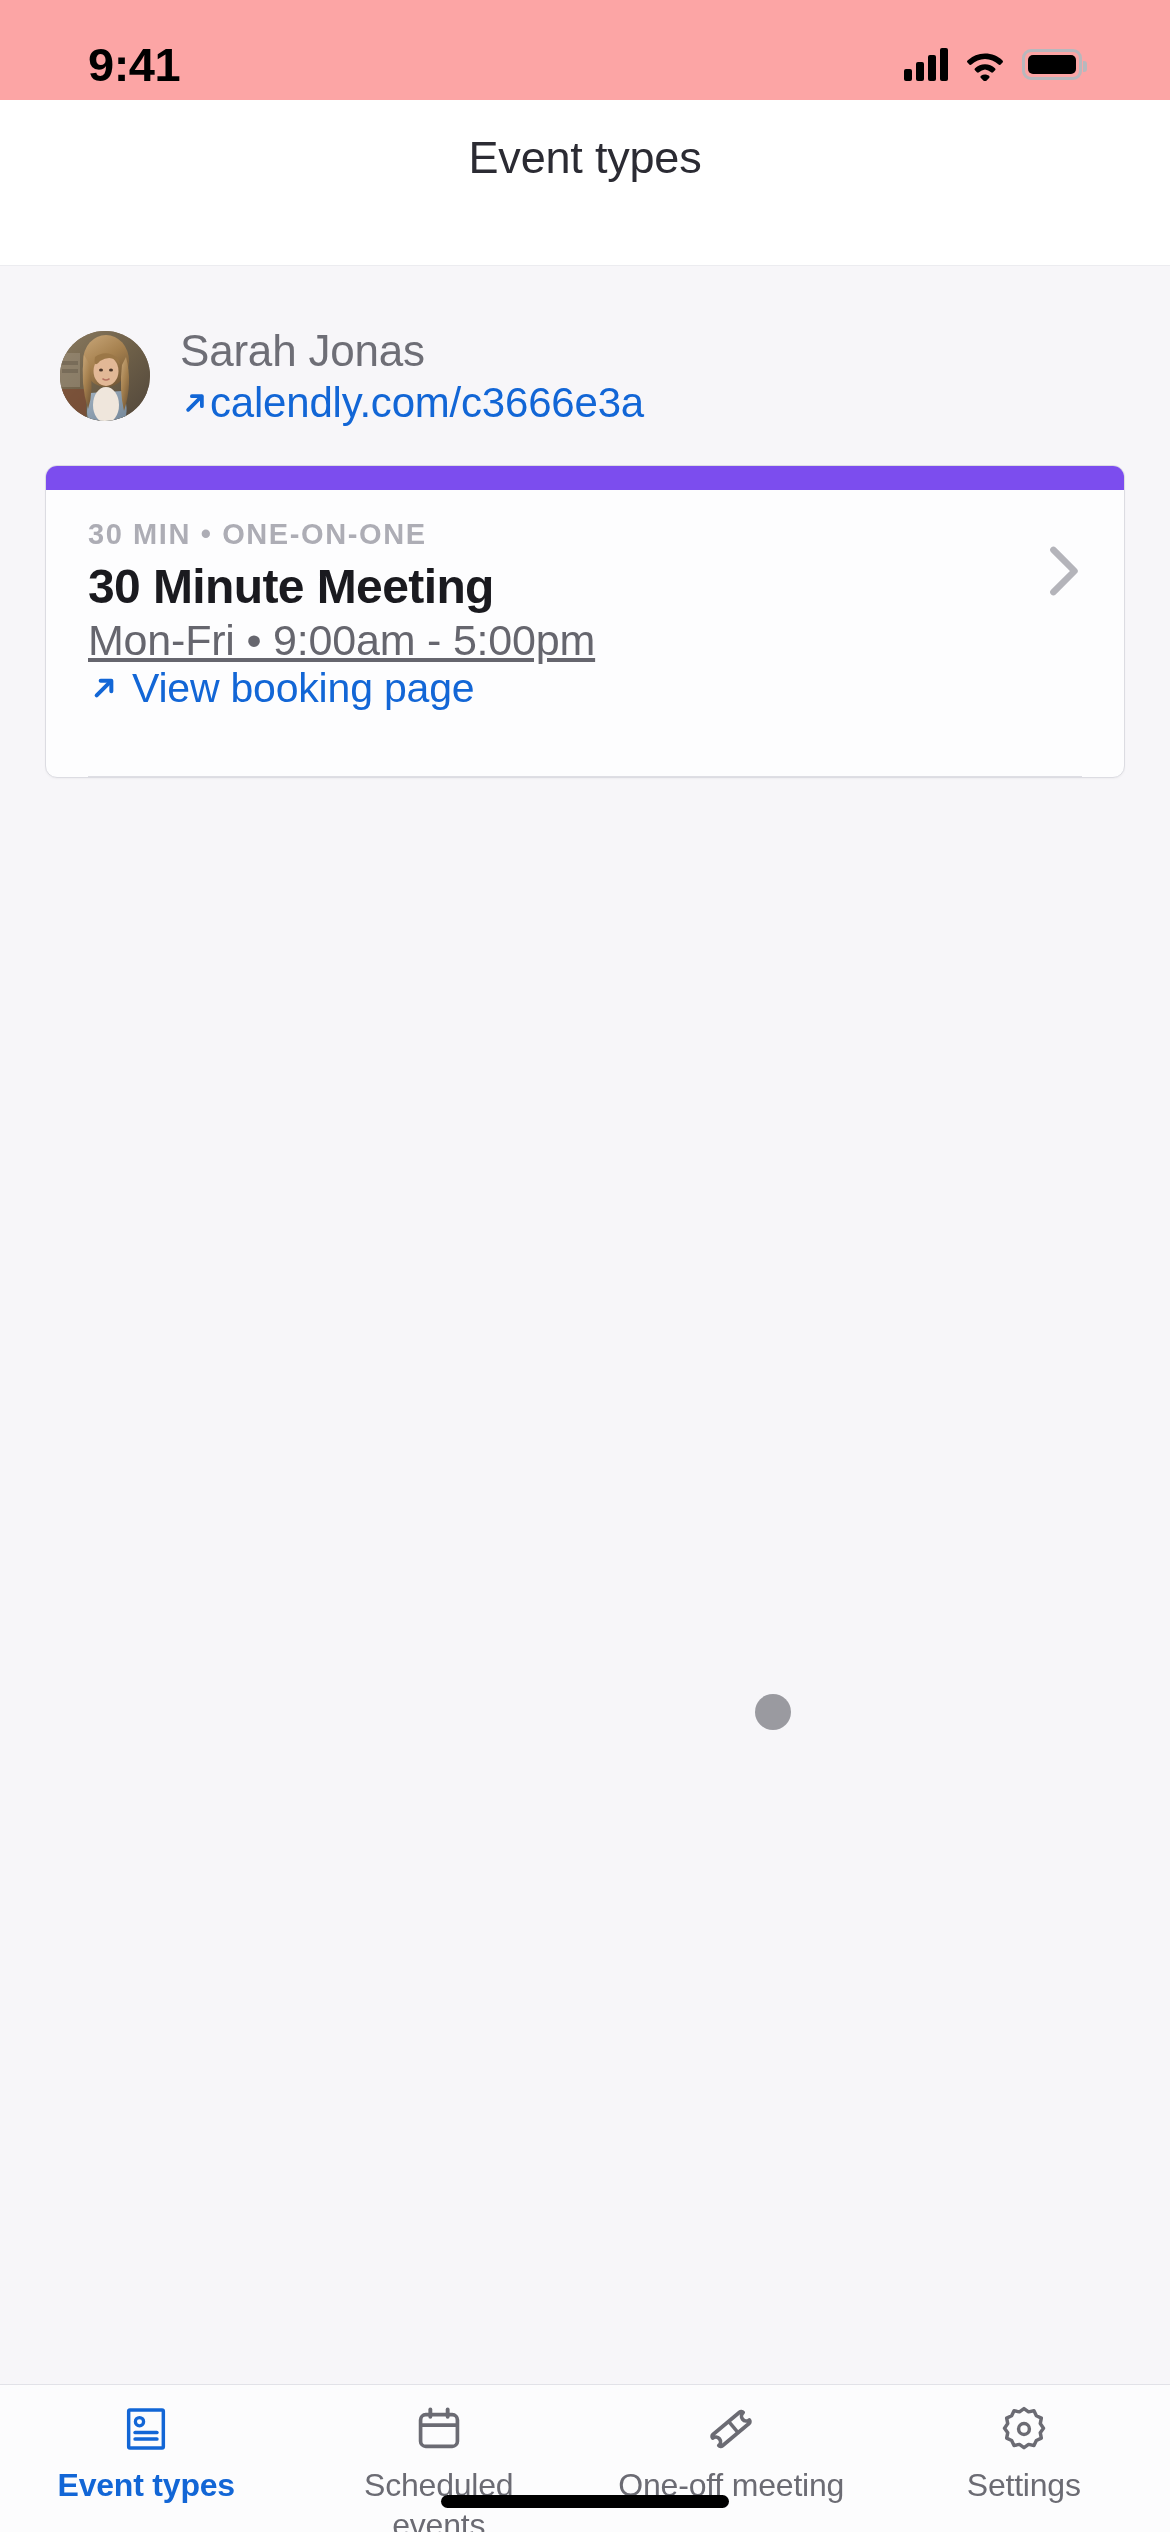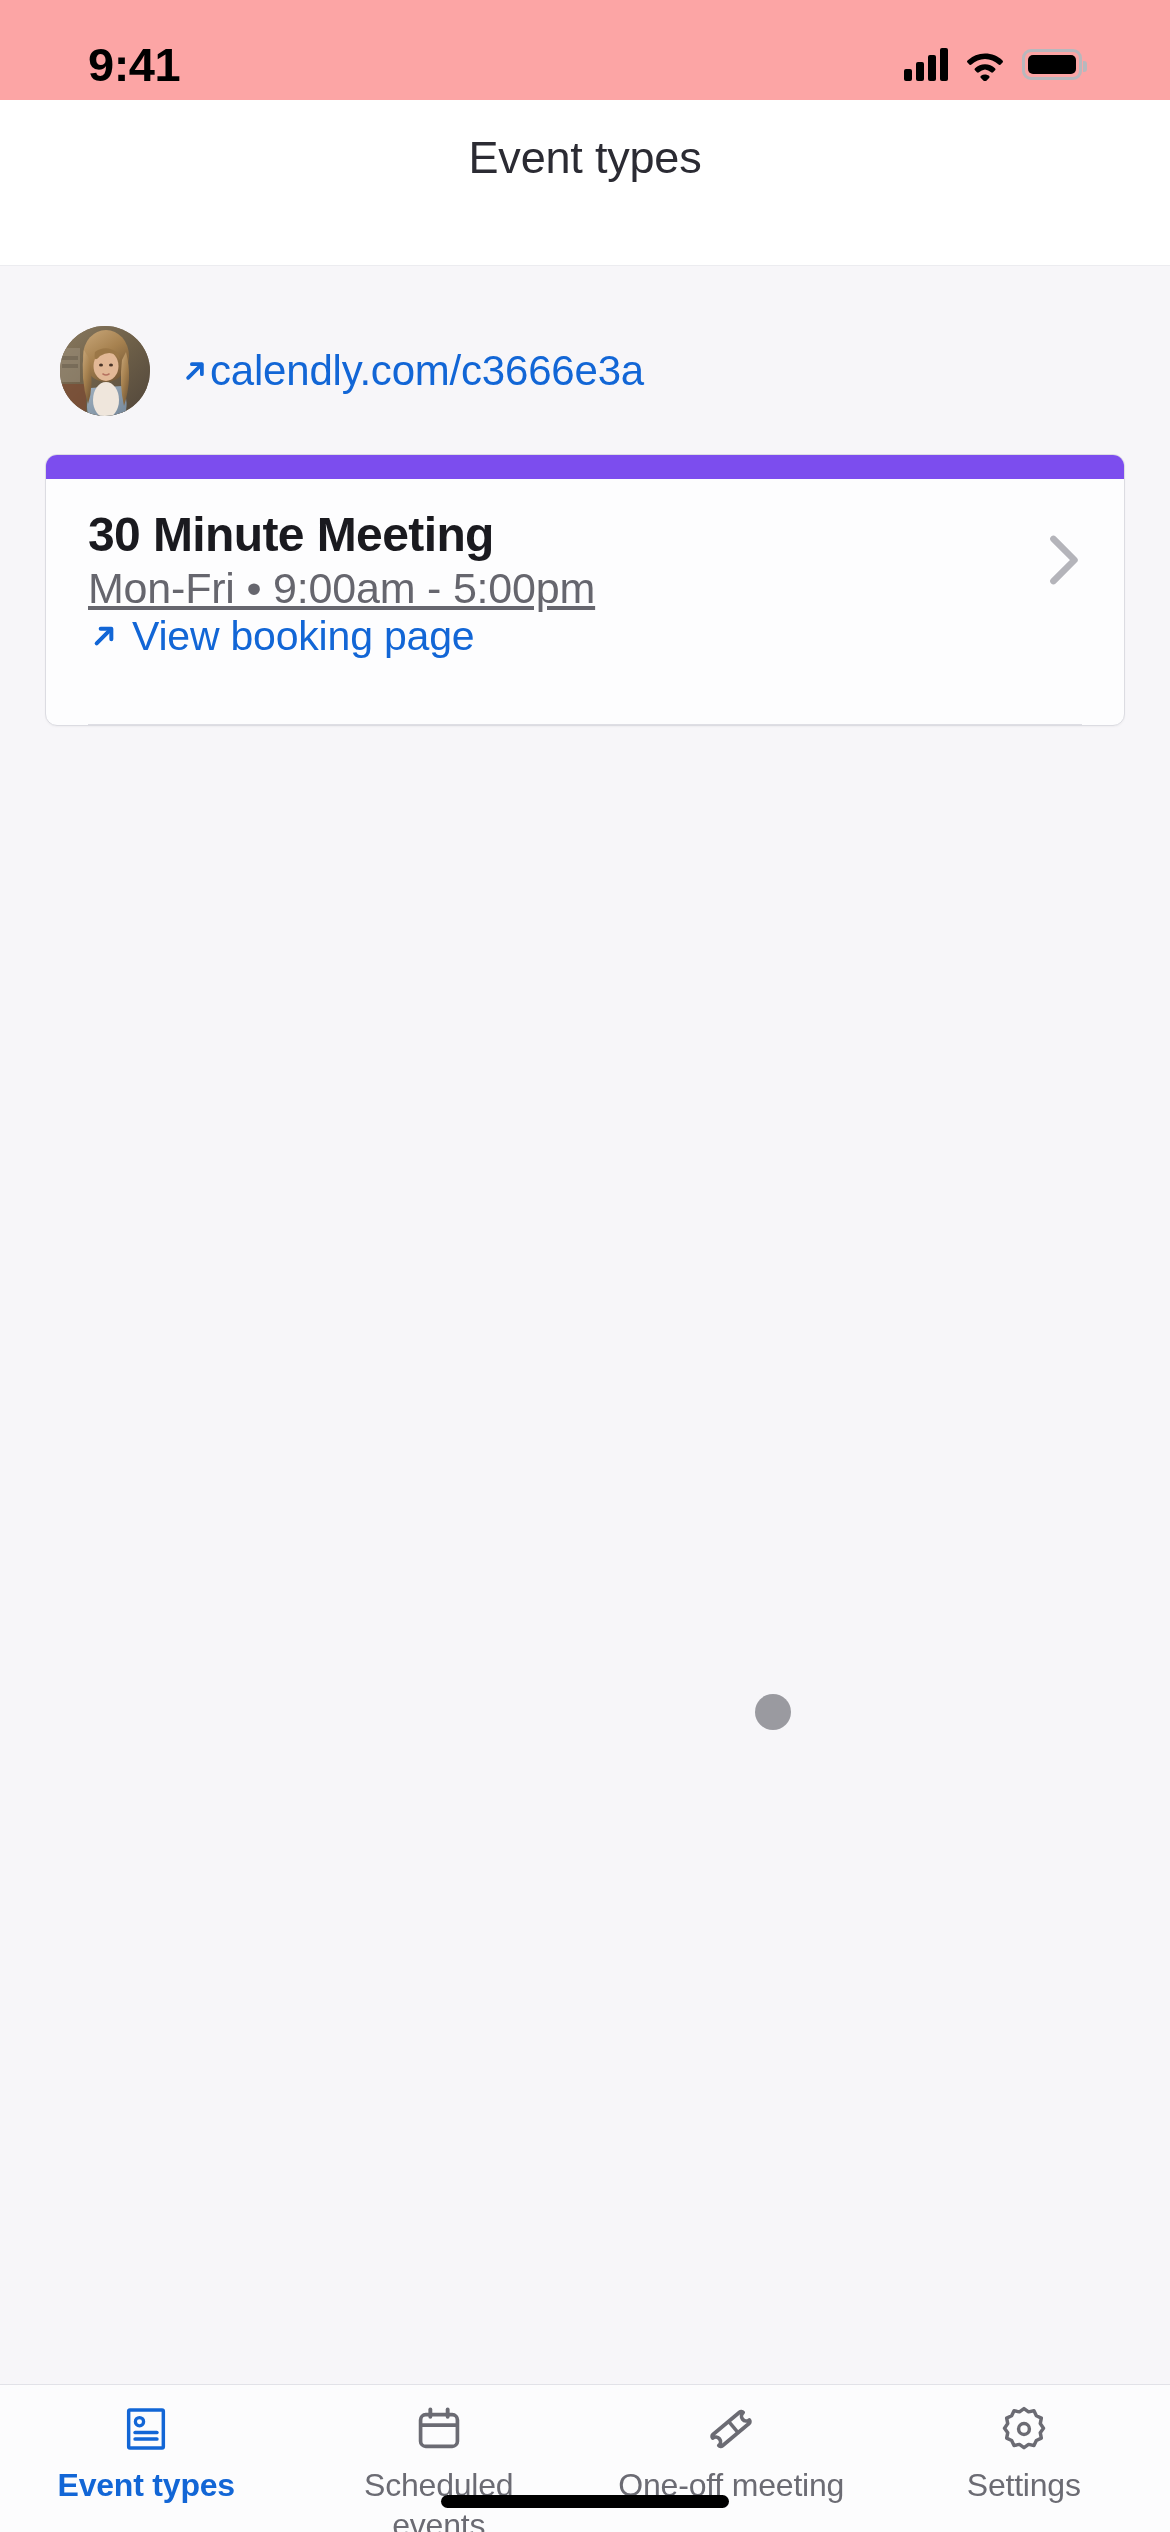--- a/index.html
+++ b/index.html
@@ -362,35 +362,37 @@
         <ellipse cx="46" cy="40" rx="12.5" ry="15" fill="#e2b896"></ellipse>
         <path d="M35 26 Q46 18 58 27 Q62 38 57 30 Q50 24 40 30 Q33 38 35 26 Z" fill="#9b7747"></path>
         <path d="M24 24 Q20 52 28 78 Q34 60 30 34 Z" fill="url(#hair)"></path>
         <path d="M66 26 Q73 52 64 80 Q59 58 62 34 Z" fill="url(#hair)"></path>
         <ellipse cx="41" cy="39" rx="2" ry="1.5" fill="#4a3528"></ellipse>
         <ellipse cx="51" cy="39" rx="2" ry="1.5" fill="#4a3528"></ellipse>
         <path d="M43 48 Q46 50 49 48" stroke="#b5715f" stroke-width="1.6" fill="none" stroke-linecap="round"></path>
       </svg>
     </div>
     <div class="profile-text">
+      <div class="profile-name">Sarah Jonas</div>
       <a class="profile-link" style="text-decoration:none;">
         <span class="ext-arrow">
           <svg viewBox="0 0 24 24">
             <path d="M6.5 17.5 L17 7" stroke="#1266d6" stroke-width="3" stroke-linecap="round"></path>
             <path d="M9.5 6.5 H17.5 V14.5" stroke="#1266d6" stroke-width="3" stroke-linecap="round" stroke-linejoin="round" fill="none"></path>
           </svg>
         </span>
         <span>calendly.com/c3666e3a</span>
       </a>
     </div>
   </div>
 
   <div class="event-card">
     <div class="card-stripe"></div>
     <div class="card-body">
+      <div class="card-meta">30 MIN • ONE-ON-ONE</div>
       <div class="card-title">30 Minute Meeting</div>
       <div class="card-sched">Mon-Fri • 9:00am - 5:00pm</div>
       <span class="chevron">
         <svg viewBox="0 0 24 30">
           <path d="M7 4 L18 15 L7 26" stroke="#b4b4ba" stroke-width="3.4" fill="none" stroke-linecap="round" stroke-linejoin="round"></path>
         </svg>
       </span>
       <a class="card-view-link" style="text-decoration:none;">
         <span class="ext-arrow">
           <svg viewBox="0 0 24 24">

